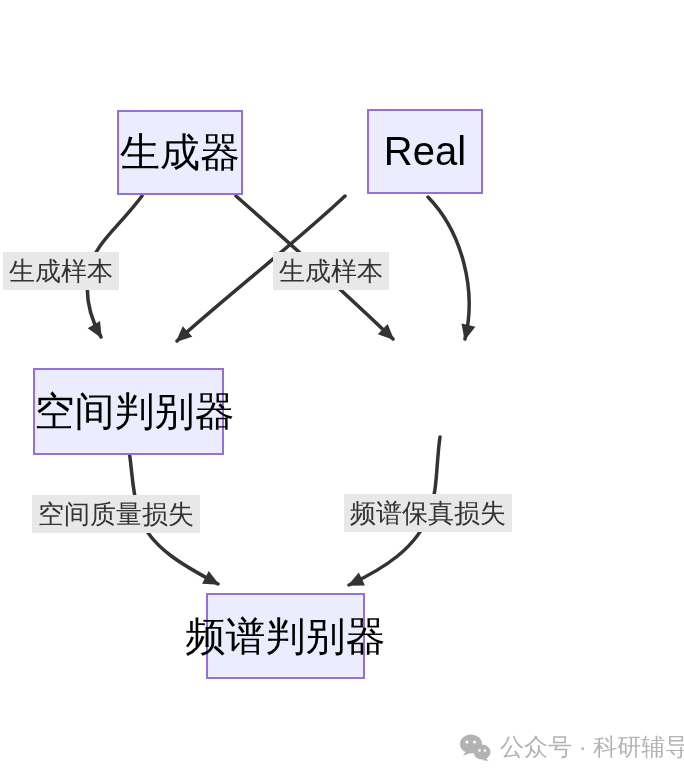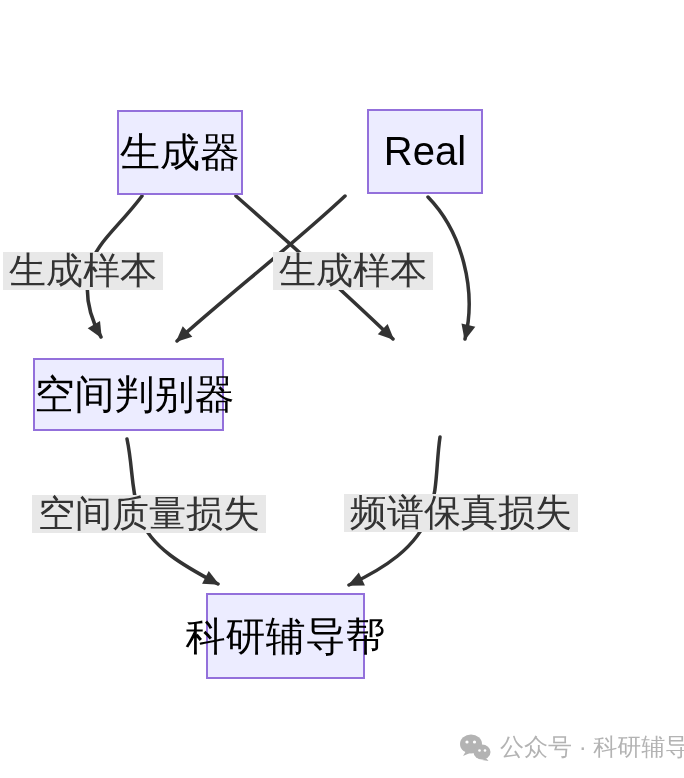--- a/index.html
+++ b/index.html
@@ -23,21 +23,21 @@
     color:#000000;
     font-size:40px;
     display:flex;align-items:center;justify-content:center;
     box-sizing:border-box;
     white-space:nowrap;
   }
   .edge-label{
     position:absolute;
     background:#e8e8e8;
     color:#333333;
-    font-size:37px;
+    font-size:26px;
     line-height:36px;
     padding:1px 6px;
     white-space:nowrap;
   }
   .watermark{
     position:absolute;
     left:459px;top:731px;
     display:flex;align-items:center;gap:9px;
     color:#b3b3b3;
     font-size:24px;
@@ -63,24 +63,24 @@
       <path d="M428,197 C462,232 477,290 465,339" marker-end="url(#arrow)"></path>
       <path d="M127,439 C133,467 131,492 140,517 C150,547 184,566 218,584" marker-end="url(#arrow)"></path>
       <path d="M440,437 C436,464 438,490 429,514 C417,548 383,569 349,585" marker-end="url(#arrow)"></path>
     </g>
   </svg>
 
   <div class="node" style="left:117px;top:110px;width:126px;height:85px;">生成器</div>
 
   <div class="node" style="left:331px;top:109px;width:116px;height:85px;margin-left:36px;">Real</div>
 
-  <div class="node" style="left:33px;top:358px;width:191px;height:73px;padding-left:12px;">空间判别器</div>
+  <div class="node" style="left:33px;top:368px;width:191px;height:87px;padding-left:12px;">空间判别器</div>
 
 
-  <div class="node" style="left:206px;top:593px;width:159px;height:86px;">科研辅导帮</div>
+  <div class="node" style="left:206px;top:593px;width:159px;height:86px;">频谱判别器</div>
 
   <div class="edge-label" style="left:3px;top:252px;">生成样本</div>
 
   <div class="edge-label" style="left:273px;top:252px;">生成样本</div>
 
   <div class="edge-label" style="left:344px;top:494px;">频谱保真损失</div>
 
   <div class="edge-label" style="left:32px;top:495px;">空间质量损失</div>
 
   <div class="watermark">

